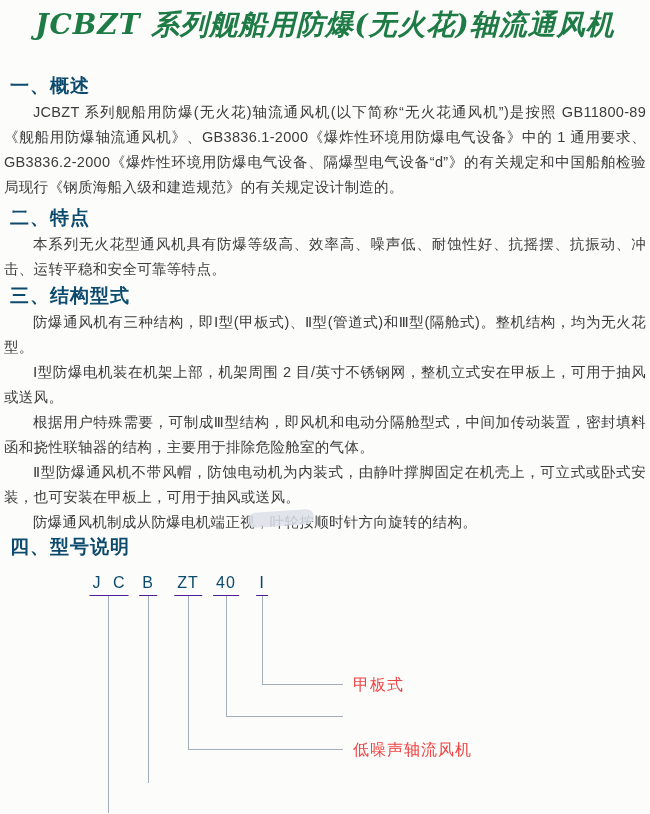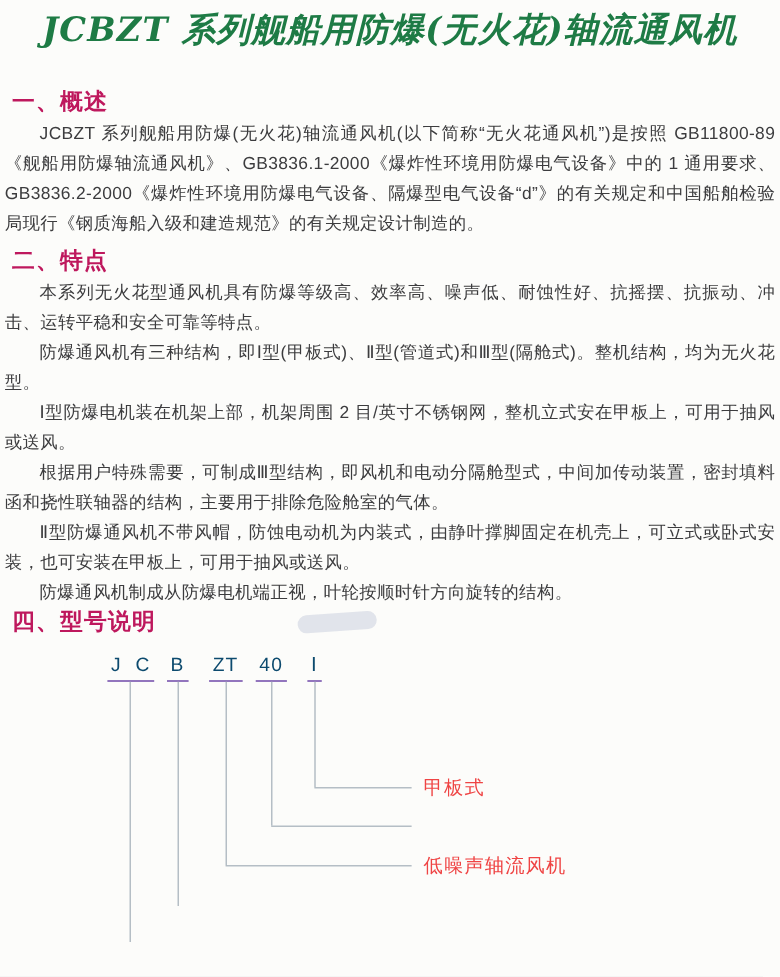--- a/index.html
+++ b/index.html
@@ -24,21 +24,21 @@
     letter-spacing:1px;
     color:#1e7b45;
     white-space:nowrap;
   }
   
   .sec-head{
     margin:0 0 3px 10px;
     font-size:19px;
     line-height:23px;
     font-weight:bold;
-    color:#be185d;
+    color:#0c4a6e;
     letter-spacing:1px;
   }
   .sec-head.h1{margin-top:30px;}
   .sec-head.h2{margin-top:6px;}
   .sec-head.h3{margin-top:2px;}
   .sec-head.h4{margin-top:0;}
   
   .para{
     margin:0;
     padding:0 4px;
@@ -105,20 +105,21 @@
 <div class="page">
 
   <h1 class="doc-title">JCBZT 系列舰船用防爆(无火花)轴流通风机</h1>
 
   <h2 class="sec-head h1">一、概述</h2>
   <p class="para">JCBZT 系列舰船用防爆(无火花)轴流通风机(以下简称“无火花通风机”)是按照 GB11800-89《舰船用防爆轴流通风机》、GB3836.1-2000《爆炸性环境用防爆电气设备》中的 1 通用要求、GB3836.2-2000《爆炸性环境用防爆电气设备、隔爆型电气设备“d”》的有关规定和中国船舶检验局现行《钢质海船入级和建造规范》的有关规定设计制造的。</p>
 
   <h2 class="sec-head h2">二、特点</h2>
   <p class="para">本系列无火花型通风机具有防爆等级高、效率高、噪声低、耐蚀性好、抗摇摆、抗振动、冲击、运转平稳和安全可靠等特点。</p>
 
+  <h2 class="sec-head h3">三、结构型式</h2>
   <p class="para">防爆通风机有三种结构，即Ⅰ型(甲板式)、Ⅱ型(管道式)和Ⅲ型(隔舱式)。整机结构，均为无火花型。</p>
   <p class="para">Ⅰ型防爆电机装在机架上部，机架周围 2 目/英寸不锈钢网，整机立式安在甲板上，可用于抽风或送风。</p>
   <p class="para">根据用户特殊需要，可制成Ⅲ型结构，即风机和电动分隔舱型式，中间加传动装置，密封填料函和挠性联轴器的结构，主要用于排除危险舱室的气体。</p>
   <p class="para">Ⅱ型防爆通风机不带风帽，防蚀电动机为内装式，由静叶撑脚固定在机壳上，可立式或卧式安装，也可安装在甲板上，可用于抽风或送风。</p>
   <p class="para">防爆通风机制成从防爆电机端正视，叶轮按顺时针方向旋转的结构。</p>
 
   <h2 class="sec-head h4">四、型号说明</h2>
   <div class="smudge"></div>
 
   <div class="diagram">

